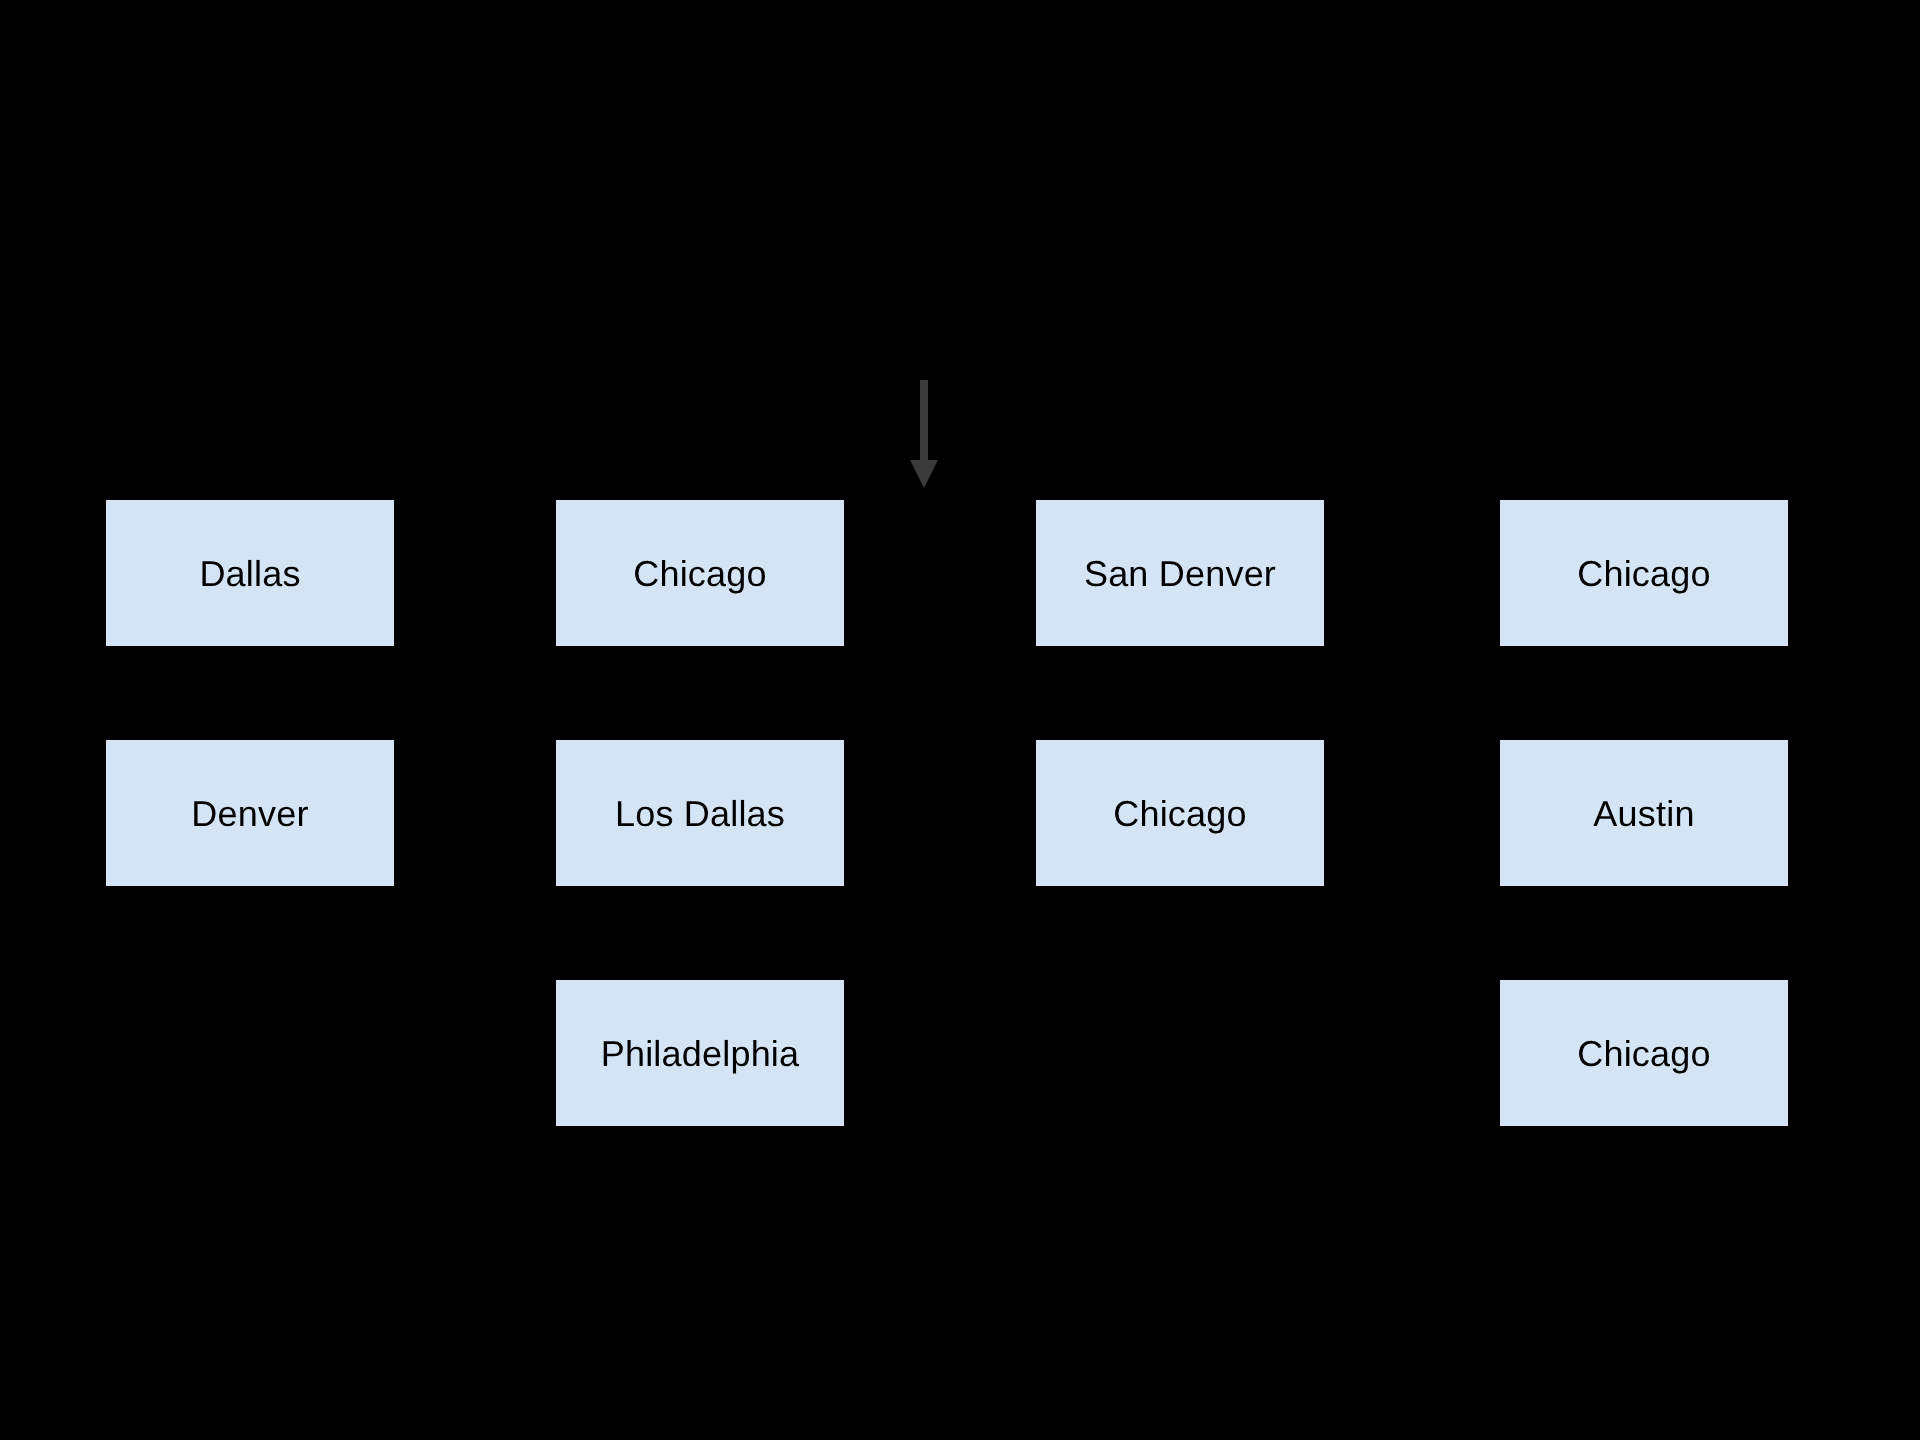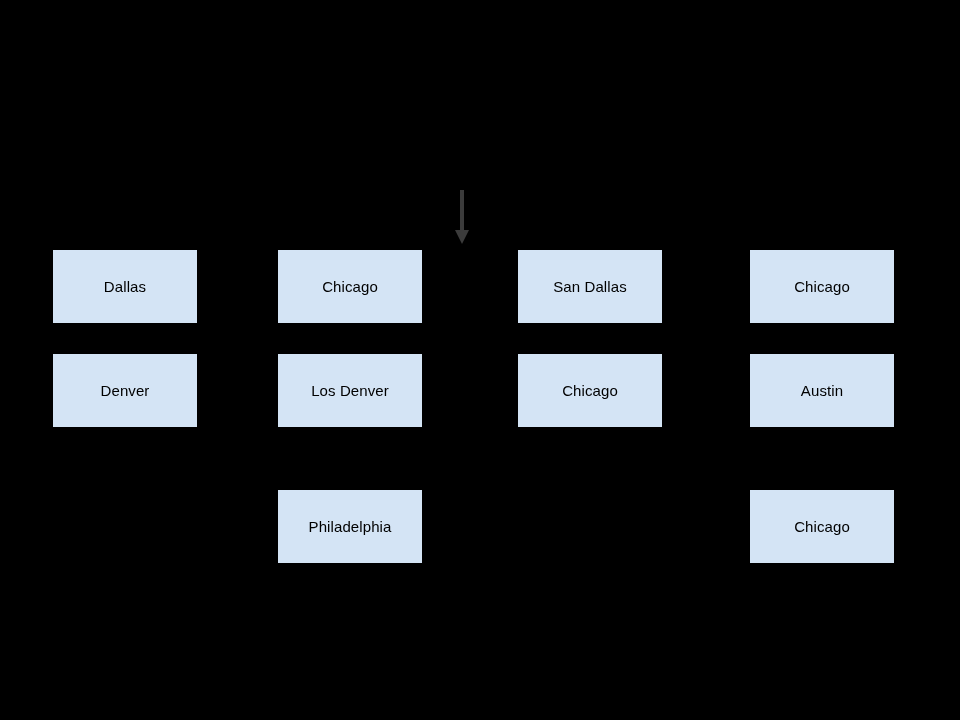--- a/index.html
+++ b/index.html
@@ -28,37 +28,37 @@
     height: 73px;
     background: #d4e4f5;
     display: flex;
     align-items: center;
     justify-content: center;
     box-sizing: border-box;
   }
 
   .node-label {
     font-family: "Liberation Sans", sans-serif;
-    font-size: 15px;
+    font-size: 18px;
     line-height: 1;
     color: #000000;
     text-align: center;
     white-space: nowrap;
     letter-spacing: 0.1px;
   }
 
   
   .col-0 { left: 53px; }
   .col-1 { left: 278px; }
   .col-2 { left: 518px; }
   .col-3 { left: 750px; }
 
   
   .row-0 { top: 250px; }
-  .row-1 { top: 354px; }
+  .row-1 { top: 370px; }
   .row-2 { top: 490px; }
 
   .arrow-connector {
     position: absolute;
     left: 446px;
     top: 182px;
     width: 32px;
     height: 68px;
     pointer-events: none;
   }
@@ -70,33 +70,33 @@
 
   <div class="node col-0 row-0">
     <span class="node-label">Dallas</span>
   </div>
 
   <div class="node col-1 row-0">
     <span class="node-label">Chicago</span>
   </div>
 
   <div class="node col-2 row-0">
-    <span class="node-label">San Dallas</span>
+    <span class="node-label">San Denver</span>
   </div>
 
   <div class="node col-3 row-0">
     <span class="node-label">Chicago</span>
   </div>
 
   <div class="node col-0 row-1">
     <span class="node-label">Denver</span>
   </div>
 
   <div class="node col-1 row-1">
-    <span class="node-label">Los Denver</span>
+    <span class="node-label">Los Dallas</span>
   </div>
 
   <div class="node col-2 row-1">
     <span class="node-label">Chicago</span>
   </div>
 
   <div class="node col-3 row-1">
     <span class="node-label">Austin</span>
   </div>
 

